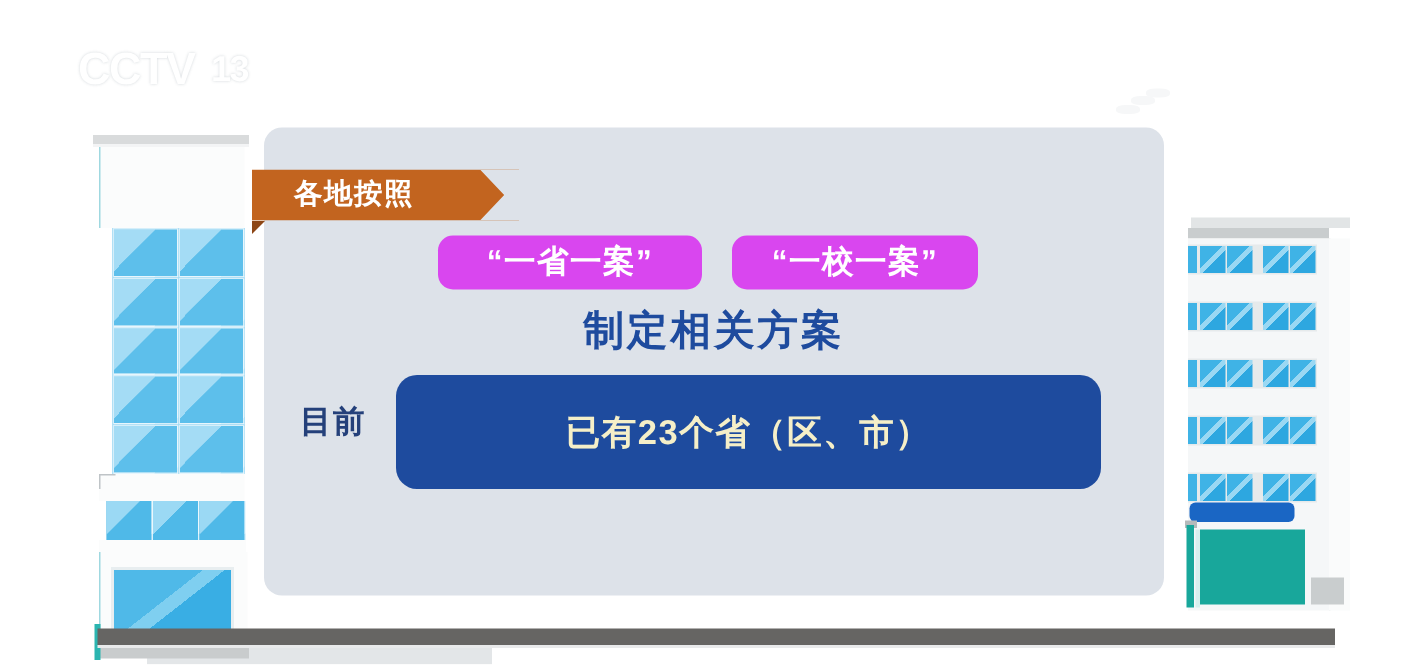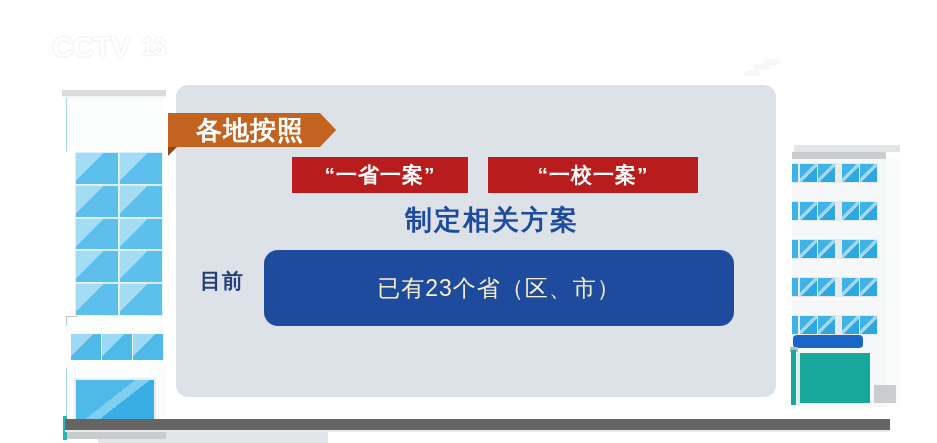--- a/index.html
+++ b/index.html
@@ -317,47 +317,47 @@
     z-index: 32;
     -webkit-clip-path: polygon(0 0, 100% 0, 0 100%);
     clip-path: polygon(0 0, 100% 0, 0 100%);
   }
   .ribbon-text {
     position: absolute;
     left: 28px;
     top: 0;
     line-height: 34px;
     color: #ffffff;
-    font-size: 26px;
+    font-size: 19px;
     font-weight: bold;
     letter-spacing: 1px;
     white-space: nowrap;
   }
 
   
   .pill {
     position: absolute;
     height: 36px;
-    background: #b91c1c;
-    border-radius: 0;
+    background: #d946ef;
+    border-radius: 10px;
     color: #ffffff;
     font-size: 21px;
     font-weight: bold;
     line-height: 36px;
     text-align: center;
     z-index: 34;
     white-space: nowrap;
     letter-spacing: 1px;
   }
   #pill-province { left: 292px; top: 157px; width: 176px; }
-  #pill-school   { left: 488px; top: 157px; width: 210px; }
+  #pill-school   { left: 488px; top: 157px; width: 164px; }
 
   .headline {
     position: absolute;
-    left: 192px;
+    left: 176px;
     top: 202px;
     width: 600px;
     text-align: center;
     color: #1e4b9e;
     font-size: 27px;
     font-weight: bold;
     letter-spacing: 2px;
     z-index: 34;
     white-space: nowrap;
   }
@@ -384,21 +384,21 @@
     border-radius: 14px;
     z-index: 34;
     display: flex;
     flex-direction: column;
     align-items: center;
     justify-content: center;
   }
   .stat-line {
     color: #f5efc8;
     font-size: 23px;
-    font-weight: normal;
+    font-weight: bold;
     letter-spacing: 1px;
     line-height: 32px;
     white-space: nowrap;
   }
 
   
   .lower-third {
     position: absolute;
     left: 98px;
     top: 432px;

